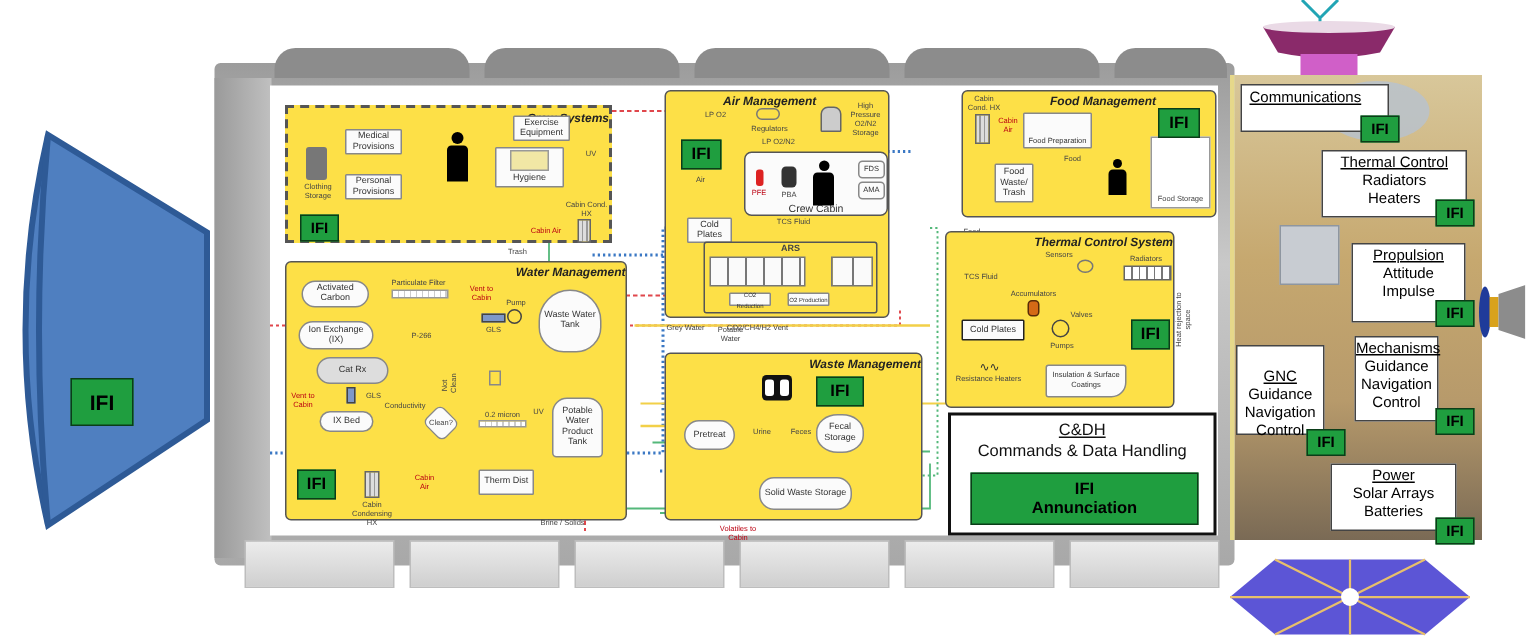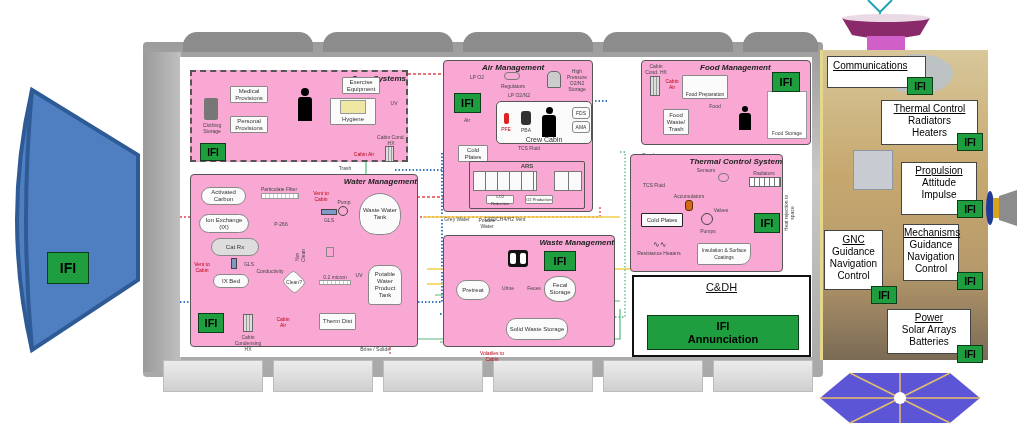--- a/index.html
+++ b/index.html
@@ -17,21 +17,21 @@
   
   #shell { left: 143px; top: 32px; width: 680px; height: 360px; }
   .shell-body { position: absolute; left: 0; top: 10px; width: 680px; height: 335px; background: linear-gradient(#9c9c9c, #c9c9c9 40%, #a8a8a8); border-radius: 4px; }
   .bump-top { position: absolute; top: 0; height: 20px; background: #8c8c8c; border-radius: 14px 14px 0 0; }
   .bump-bot { position: absolute; bottom: 0; height: 32px; background: linear-gradient(#ececec, #cfcfcf); border: 1px solid #bdbdbd; }
   .shell-left { position: absolute; left: 0; top: 20px; width: 38px; height: 320px; background: linear-gradient(90deg, #9a9a9a, #c0c0c0); }
 
   
   #paper { left: 180px; top: 57px; width: 632px; height: 300px; background: #ffffff; }
 
-  .box { position: absolute; border: 1.5px solid #555; border-radius: 4px; background: #f9a8d4; }
+  .box { position: absolute; border: 1.5px solid #555; border-radius: 4px; background: #fde047; }
   .box.dashed { border: 2px dashed #555; border-radius: 0; }
   .box-title { position: absolute; left: 0; right: 0; top: 2px; text-align: right; font-size: 8px; font-weight: bold; font-style: italic; color: #222; }
   .tiny { position: absolute; font-size: 5px; color: #444; text-align: center; line-height: 6px; }
   .comp { position: absolute; border: 1px solid #888; border-radius: 5px; background: #fbfbfb; display: flex; align-items: center; justify-content: center; text-align: center; font-size: 6px; line-height: 7px; color: #333; }
   .pill { border-radius: 10px; }
 
   
   #cdh { left: 632px; top: 275px; width: 179px; height: 82px; border: 2px solid #111; background: #fff; }
   .cdh-title { position: absolute; left: 0; right: 0; top: 4px; text-align: center; font-size: 11px; text-decoration: underline; }
   .cdh-sub { position: absolute; left: 0; right: 0; top: 18px; text-align: center; font-size: 11px; }
@@ -236,20 +236,21 @@
     <div class="tiny" style="left:57px;top:49px;width:14px;">Urine</div>
     <div class="tiny" style="left:83px;top:49px;width:14px;">Feces</div>
     <div class="comp" style="left:100px;top:40px;width:32px;height:26px;border-radius:45%;">Fecal Storage</div>
     <div class="comp pill" style="left:62px;top:82px;width:62px;height:22px;">Solid Waste Storage</div>
   </div>
   <div class="tiny" style="left:294px;top:293px;width:36px;color:#b01;">Volatiles to Cabin</div>
 </div>
 
 <div id="cdh" class="abs">
   <div class="cdh-title">C&amp;DH</div>
+  <div class="cdh-sub">Commands &amp; Data Handling</div>
   <div class="ifi cdh-ifi">
     <span>IFI</span>
     <span>Annunciation</span>
   </div>
 </div>
 
 <svg class="abs" style="left:830px;top:0;" width="110" height="55">
   <path d="M38 0 L50 12 L62 0 M50 12 V18" stroke="#22a5b5" stroke-width="2" fill="none"></path>
   <path d="M12 18 Q55 12 100 18 L90 35 Q55 42 22 35 Z" fill="#8a2a6a"></path>
   <ellipse cx="56" cy="18" rx="44" ry="4" fill="#eadae6"></ellipse>
@@ -272,21 +273,21 @@
   </div>
   <div class="ifi" style="left:134px;top:83px;width:26px;height:18px;font-size:10px;">IFI</div>
 
   <div class="rbox" style="left:78px;top:112px;width:76px;height:53px;padding-top:2px;">
     <div class="t">Propulsion</div>
     <div>Attitude</div>
     <div>Impulse</div>
   </div>
   <div class="ifi" style="left:134px;top:150px;width:26px;height:18px;font-size:10px;">IFI</div>
 
-  <div class="rbox" style="left:1px;top:180px;width:59px;height:60px;padding-top:3px;">
+  <div class="rbox" style="left:1px;top:180px;width:59px;height:60px;padding-top:15px;">
     <div class="t">GNC</div>
     <div>Guidance</div>
     <div>Navigation</div>
     <div>Control</div>
   </div>
   <div class="ifi" style="left:48px;top:236px;width:26px;height:18px;font-size:10px;">IFI</div>
 
   <div class="rbox" style="left:80px;top:174px;width:56px;height:57px;padding-top:2px;">
     <div class="t">Mechanisms</div>
     <div>Guidance</div>

